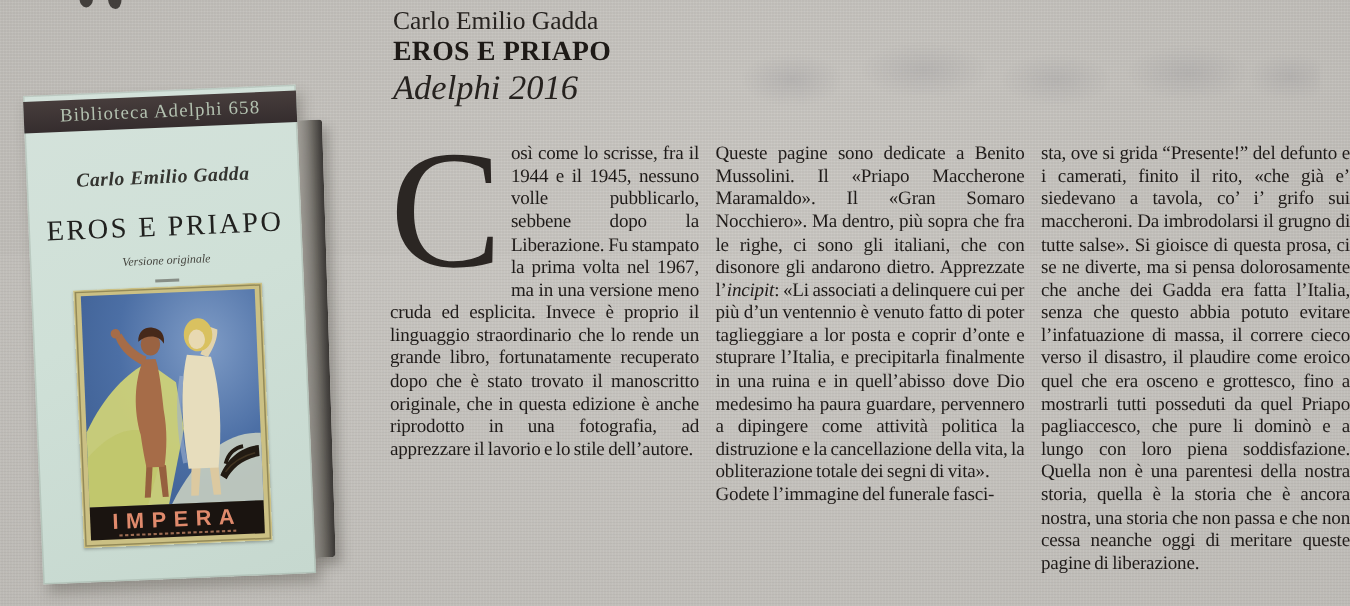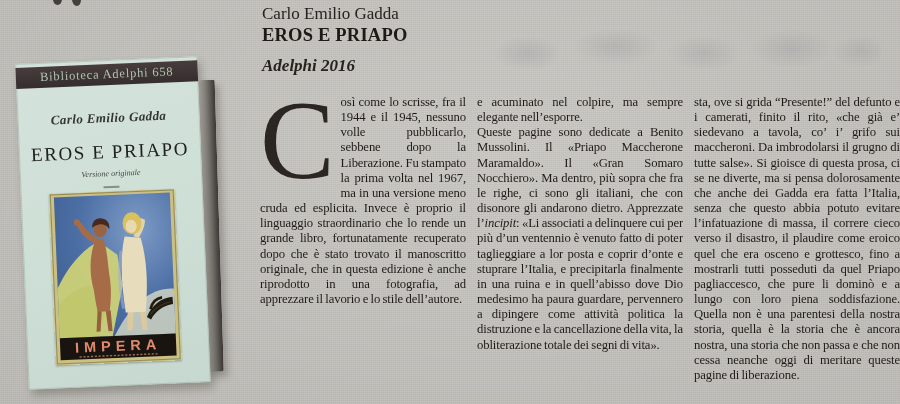--- a/index.html
+++ b/index.html
@@ -51,21 +51,21 @@
   .cover-title{margin-top:15px;text-align:center;font-size:19px;letter-spacing:1.6px;
     color:#21211f;}
   .cover-subtitle{margin-top:6px;text-align:center;font-style:italic;font-size:8px;color:#45453f;}
   .illus-mark{width:16px;height:2px;background:#4c4a44;opacity:.55;margin:8px auto 3px;}
   .illus{width:126px;margin:0 auto;display:block;box-shadow:0 1px 2px rgba(0,0,0,.25);}
 
   
   .header{position:absolute;left:262px;top:4px;}
   .h-author{font-size:17px;color:#26221f;}
   .h-title{font-size:18.5px;font-weight:bold;color:#1e1a17;margin-top:1px;letter-spacing:.2px;}
-  .h-publisher{font-size:17px;font-style:italic;color:#26221f;margin-top:10px;font-weight:bold;}
+  .h-publisher{font-size:23px;font-style:italic;color:#26221f;margin-top:0;}
 
   .columns{position:absolute;left:260px;top:95px;width:640px;height:309px;
     display:flex;gap:11px;overflow:hidden;}
   .col{flex:1 1 0;min-width:0;text-align:justify;
     font-size:12.7px;line-height:15.15px;letter-spacing:-.12px;word-spacing:-.7px;
     hyphens:auto;-webkit-hyphens:auto;overflow:hidden;}
   .col p{margin:0;}
   .dropcap{float:left;font-size:112px;line-height:84px;height:88px;
     margin:3px 6px 0 0;color:#2b2623;}
 </style>
@@ -145,21 +145,21 @@
     <div class="h-author">Carlo Emilio Gadda</div>
     <div class="h-title">EROS E PRIAPO</div>
     <div class="h-publisher">Adelphi 2016</div>
   </div>
 
   <div class="columns" id="columns">
       <div class="col">
         <p><span class="dropcap">C</span><span>osì come lo scrisse, fra il 1944 e il 1945, nessuno volle pubblicarlo, sebbene dopo la Liberazione. Fu stampato la prima volta nel 1967, ma in una versione meno cruda ed esplicita. Invece è proprio il linguaggio straordinario che lo rende un grande libro, fortunatamente recuperato dopo che è stato trovato il manoscritto originale, che in questa edizione è anche riprodotto in una fotografia, ad apprezzare il lavorio e lo stile dell’autore.</span></p>
       </div>
       <div class="col">
-        <p><span>e acuminato nel colpire, ma sempre elegante nell’esporre.</span></p>
         <p><span>Queste pagine sono dedicate a Benito Mussolini. Il «Priapo Maccherone Maramaldo». Il «Gran Somaro Nocchiero». Ma dentro, più sopra che fra le righe, ci sono gli italiani, che con disonore gli andarono dietro. Apprezzate l’</span><i>incipit</i><span>: «Li associati a delinquere cui per più d’un ventennio è venuto fatto di poter taglieggiare a lor posta e coprir d’onte e stuprare l’Italia, e precipitarla finalmente in una ruina e in quell’abisso dove Dio medesimo ha paura guardare, pervennero a dipingere come attività politica la distruzione e la cancellazione della vita, la obliterazione totale dei segni di vita».</span></p>
+        <p><span>Godete l’immagine del funerale fasci-</span></p>
       </div>
       <div class="col">
         <p><span>sta, ove si grida “Presente!” del defunto e i camerati, finito il rito, «che già e’ siedevano a tavola, co’ i’ grifo sui maccheroni. Da imbrodolarsi il grugno di tutte salse». Si gioisce di questa prosa, ci se ne diverte, ma si pensa dolorosamente che anche dei Gadda era fatta l’Italia, senza che questo abbia potuto evitare l’infatuazione di massa, il correre cieco verso il disastro, il plaudire come eroico quel che era osceno e grottesco, fino a mostrarli tutti posseduti da quel Priapo pagliaccesco, che pure li dominò e a lungo con loro piena soddisfazione. Quella non è una parentesi della nostra storia, quella è la storia che è ancora nostra, una storia che non passa e che non cessa neanche oggi di meritare queste pagine di liberazione.</span></p>
       </div>
     </div>
 
 </div>
 
 </body></html>

